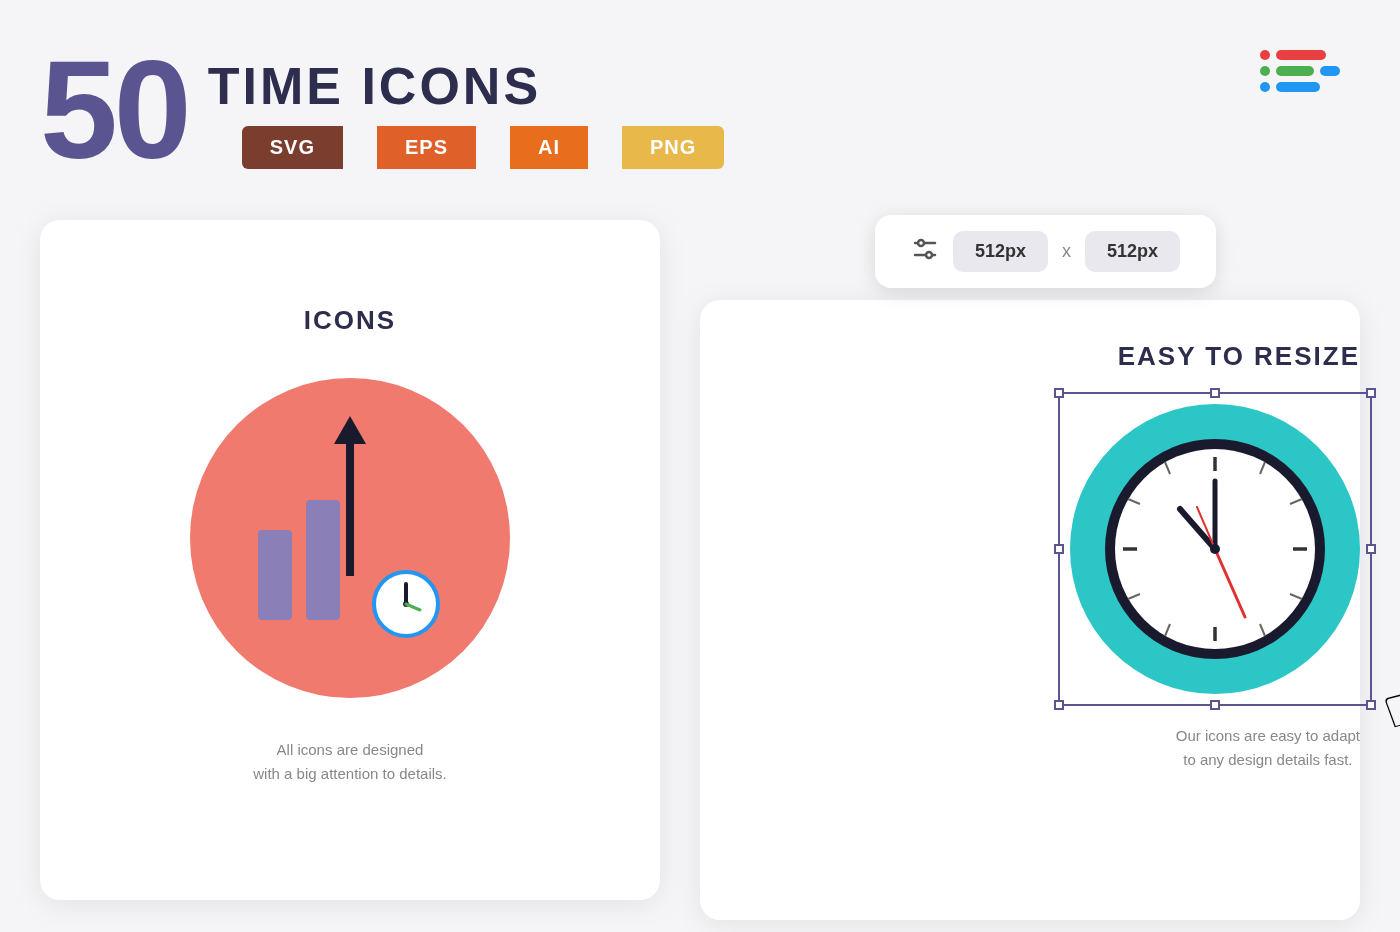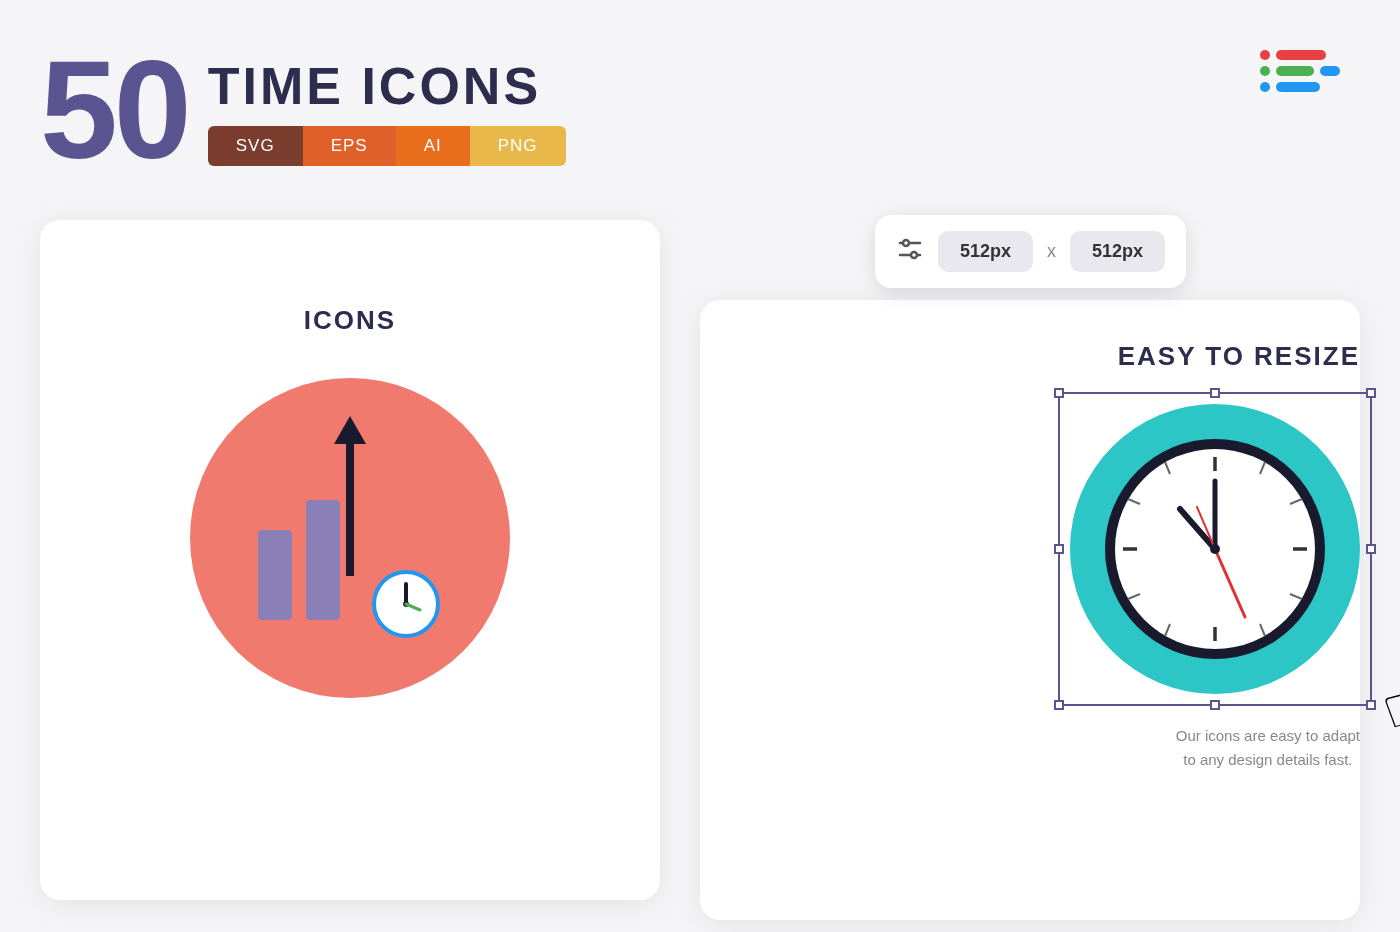--- a/index.html
+++ b/index.html
@@ -47,24 +47,25 @@
     }
 
     .format-badges {
       display: flex;
       gap: 0;
       margin-top: 14px;
     }
 
     .badge {
       padding: 10px 28px;
-      font-size: 17px;
-      font-weight: 400;
+      font-size: 20px;
+      font-weight: 700;
       color: white;
       letter-spacing: 1px;
+      margin-left: 34px;
     }
 
     .badge-svg { background: #7a3d2e; border-radius: 6px 0 0 6px; }
     .badge-eps { background: #e0602a; }
     .badge-ai  { background: #e86e1e; text-align: right; }
     .badge-png { background: #e8b84b; border-radius: 0 6px 6px 0; }
 
     
     .logo {
       position: absolute;
@@ -188,21 +189,21 @@
     }
 
     
     .size-control {
       position: absolute;
       top: 215px;
       left: 875px;
       background: white;
       border-radius: 16px;
       box-shadow: 0 4px 20px rgba(0,0,0,0.12);
-      padding: 16px 21px;
+      padding: 16px 36px;
       display: flex;
       align-items: center;
       gap: 14px;
       z-index: 10;
     }
 
     .size-icon {
       font-size: 22px;
       color: #555;
     }
@@ -350,20 +351,24 @@
     <div class="small-clock">
       <svg width="72" height="72" viewBox="0 0 72 72">
         <circle cx="36" cy="36" r="32" fill="white" stroke="#2196f3" stroke-width="4"></circle>
         <circle cx="36" cy="36" r="3" fill="#333"></circle>
         <line x1="36" y1="36" x2="36" y2="16" stroke="#1a1a2e" stroke-width="4" stroke-linecap="round"></line>
         <line x1="36" y1="36" x2="50" y2="42" stroke="#4caf50" stroke-width="3" stroke-linecap="round"></line>
       </svg>
     </div>
   </div>
 
+  <div class="card-description">
+    <span>All icons are designed</span><br>
+    <span>with a big attention to details.</span>
+  </div>
 </div>
 
 <div class="size-control">
   <div class="size-icon">
     <svg width="28" height="28" viewBox="0 0 28 28" fill="none">
       <line x1="4" y1="8" x2="24" y2="8" stroke="#555" stroke-width="2.5" stroke-linecap="round"></line>
       <circle cx="10" cy="8" r="3" fill="white" stroke="#555" stroke-width="2.5"></circle>
       <line x1="4" y1="20" x2="24" y2="20" stroke="#555" stroke-width="2.5" stroke-linecap="round"></line>
       <circle cx="18" cy="20" r="3" fill="white" stroke="#555" stroke-width="2.5"></circle>
     </svg>

